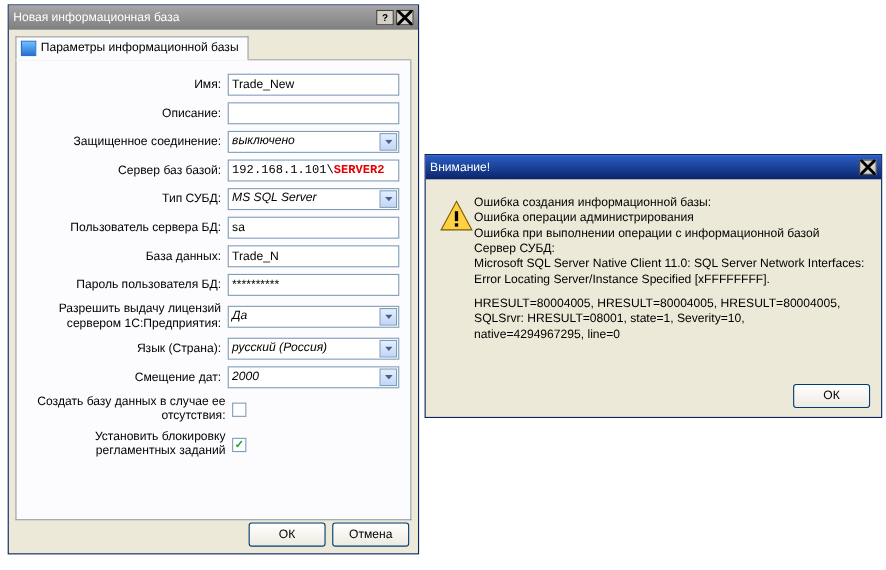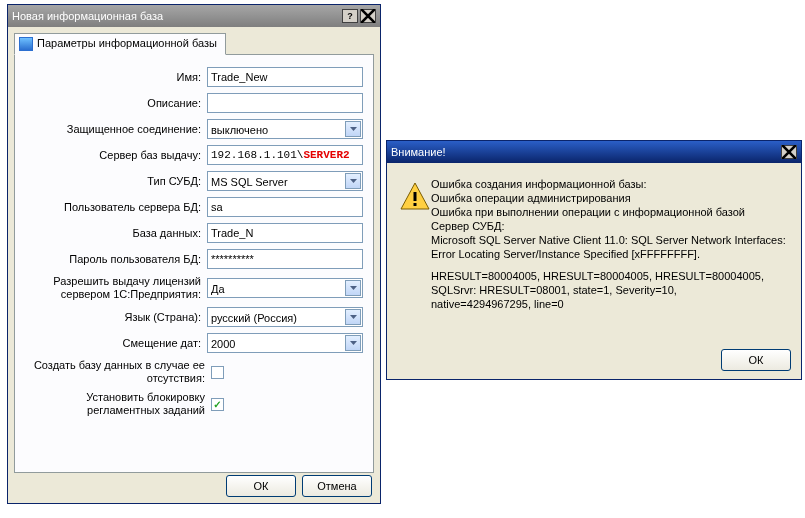--- a/index.html
+++ b/index.html
@@ -87,21 +87,21 @@
 
   .txt, .sel {
     width: 156px;
     height:20px;
     border:1px solid #7f9db9;
     background:#fff;
     padding:2px 3px;
     font-size:11px;
     font-family:inherit;
   }
-  .sel { position:relative; display:flex; align-items:flex-end; }
+  .sel { position:relative; display:flex; align-items:flex-start; font-style:italic;}
   .sel .arrow {
     position:absolute; right:1px; top:1px;
     width:16px; height:16px;
     background:linear-gradient(#e3efff,#c1d6f7);
     border:1px solid #7f9db9;
     display:flex;align-items:center;justify-content:center;
   }
   .arrow svg{width:7px;height:4px;}
   .server-hl { color:#e40000; font-family: "Courier New", monospace; font-weight:bold;}
   .ip-part { color:#000; font-family: "Courier New", monospace; }
@@ -194,21 +194,21 @@
           <span class="arrow">
               <svg viewBox="0 0 7 4">
                 <path d="M0 0 L3.5 4 L7 0 Z" fill="#4d6185"></path>
               </svg>
             </span>
         </div>
       </div>
     </div>
 
     <div class="form-row">
-      <div class="lbl">Сервер баз выдачу:</div>
+      <div class="lbl">Сервер баз базой:</div>
       <div class="ctl">
         <div class="txt" style="display:flex;align-items:center;">
           <span class="ip-part">192.168.1.101\</span>
             <span class="server-hl">SERVER2</span>
         </div>
       </div>
     </div>
 
     <div class="form-row">
       <div class="lbl">Тип СУБД:</div>

